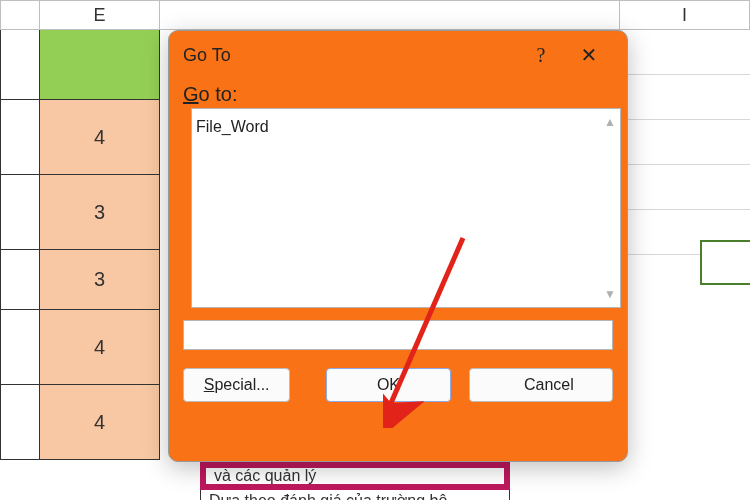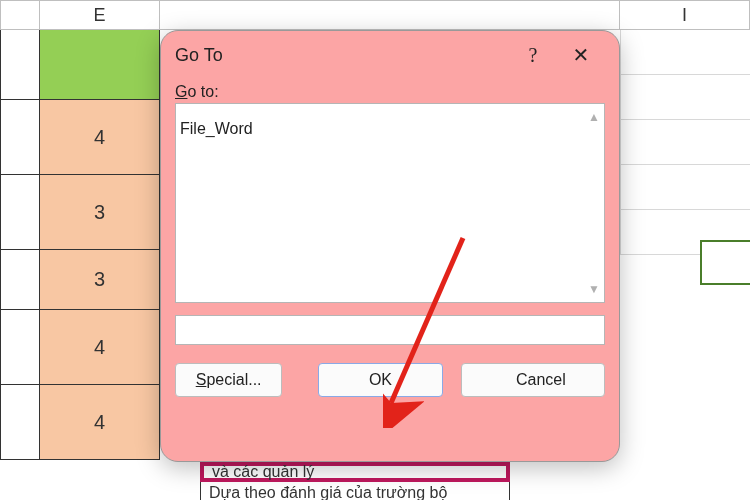--- a/index.html
+++ b/index.html
@@ -15,29 +15,29 @@
     .cell { border-right: 1px solid #333; border-bottom: 1px solid #333; display: flex; align-items: center; justify-content: center; font-size: 20px; color: #333; }
     .cell.e { background: #f8c7a3; width: 120px; }
     .cell.left { width: 40px; background: #fff; border-left: 1px solid #333; }
     .cell.wide { width: 310px; justify-content: flex-start; padding: 0 8px; font-size: 16px; }
     .green-header { position: absolute; top: 30px; left: 0; height: 70px; width: 160px; background: #94cf55; border: 1px solid #333; border-top: 3px solid #333;}
     .rightgrid { position: absolute; top: 30px; right: 0; width: 130px; height: 470px; }
     .rightgrid .rrow { height: 45px; border-bottom: 1px solid #d8d8d8; border-left: 1px solid #d8d8d8; }
     .rightcell-sel { position: absolute; top: 240px; right: -10px; width: 60px; height: 45px; border: 2px solid #4a7e2a; background:#fff;}
 
     
-    .dialog { position: absolute; top: 30px; left: 160px; width: 460px; height: 432px; background: #fca5a5; border: 1px solid #999; border-radius: 18px; box-shadow: 0 6px 24px rgba(0,0,0,0.25); }
+    .dialog { position: absolute; top: 30px; left: 168px; width: 460px; height: 432px; background: #f97316; border: 1px solid #999; border-radius: 10px; box-shadow: 0 6px 24px rgba(0,0,0,0.25); }
     .titlebar { height: 48px; display: flex; align-items: center; padding: 0 14px; font-size: 18px; color: #222; }
     .titlebar .spacer { flex: 1; }
     .titlebar .tbtn { width: 48px; height: 40px; display: flex; align-items: center; justify-content: center; font-size: 20px; color: #222; cursor: default; }
     .titlebar .tbtn.help { font-family: Georgia, serif; }
     .dialog-body { padding: 4px 14px 14px 14px; }
-    .lbl { font-size: 16px; color: #222; margin-bottom: 2px; display: block; }
+    .lbl { font-size: 20px; color: #222; margin-bottom: 2px; display: block; }
     .lbl .ul { text-decoration: underline; }
-    .listbox { width: 100%; height: 200px; background: #fff; border: 1px solid #b5b5b5; padding: 14px 4px; font-size: 16px; color: #222; position: relative; overflow: hidden; }
+    .listbox { width: 100%; height: 200px; background: #fff; border: 1px solid #b5b5b5; padding: 7px 4px; font-size: 16px; color: #222; position: relative; overflow: hidden; margin-left: 8px; }
     .listbox .item { line-height: 22px; }
     .listbox .scrollhint { position: absolute; right: 4px; top: 6px; color: #b0b0b0; font-size: 12px; }
     .listbox .scrollhint.down { top: auto; bottom: 6px; }
     .ref-input { width: 100%; height: 30px; border: 1px solid #b5b5b5; background: #fff; padding: 2px 6px; font-size: 16px; }
     .btnrow { display: flex; gap: 18px; margin-top: 18px; align-items: center; }
     .btn { height: 34px; background: #fbfbfb; border: 1px solid #bcbcbc; border-radius: 4px; font-size: 16px; color: #222; display: flex; align-items: center; justify-content: center; cursor: default; }
     .btn.special { width: 112px; }
     .btn.ok { width: 130px; border: 1px solid #8aa9e6; }
     .btn.cancel { width: 150px; padding-left: 16px; }
     .btnrow .gap { flex: 1; }
@@ -80,21 +80,21 @@
       <div class="cell left"></div>
       <div class="cell e">4</div>
     </div>
     <div class="row">
       <div class="cell left"></div>
       <div class="cell e">4</div>
     </div>
   </div>
 
   <div style="position:absolute; top:462px; left:200px; width:310px;">
-    <div class="cell wide" style="height:20px; border:4px solid #be185d;">và các quản lý</div>
+    <div class="cell wide" style="height:28px; border:6px solid #be185d;">và các quản lý</div>
     <div class="cell wide" style="height:22px; border:1px solid #333; border-top:none; overflow:hidden">Dựa theo đánh giá của trường bộ</div>
   </div>
 
   <div class="rightgrid">
     <div class="rrow"></div>
     <div class="rrow"></div>
     <div class="rrow"></div>
     <div class="rrow"></div>
     <div class="rrow"></div>
   </div>

